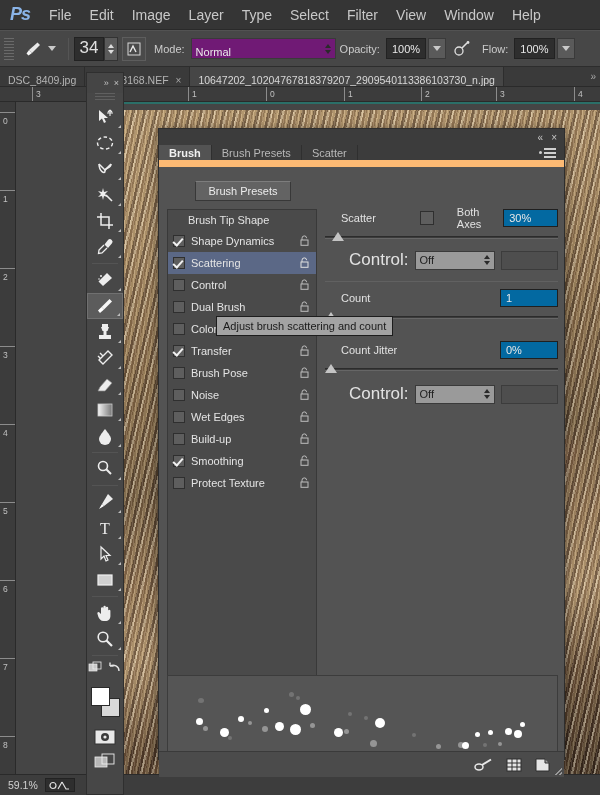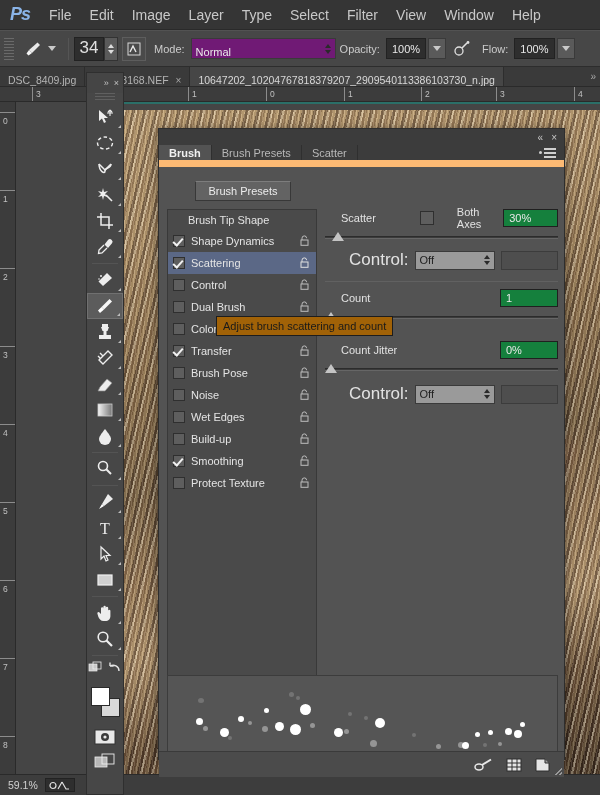--- a/index.html
+++ b/index.html
@@ -234,21 +234,21 @@
   .opt-label { color: #e4e4e4; font-size: 11px; }
   .opt-lock {
     position: absolute; right: 7px; top: 50%; transform: translateY(-50%);
   }
 
   
   .settings { position: absolute; left: 166px; top: 42px; width: 233px; }
   .set-row { display: flex; align-items: center; height: 22px; }
   .set-label { color: #e2e2e2; font-size: 11px; margin-left: 16px; }
   .set-num {
-    margin-left: auto; width: 58px; height: 18px; background: #15803d;
+    margin-left: auto; width: 58px; height: 18px; background: #0369a1;
     border: 1px solid #202020; color: #e8e8e8; font-size: 11px;
     display: flex; align-items: center; padding-left: 5px;
   }
   .slider { position: relative; height: 14px; margin-top: 2px; }
   .slider .track {
     position: absolute; left: 0; right: 0; top: 5px; height: 3px;
     background: #3b3b3b; border-top: 1px solid #2c2c2c; border-bottom: 1px solid #666;
   }
   .slider .thumb {
     position: absolute; top: 1px; width: 0; height: 0;
@@ -270,21 +270,21 @@
     border: 1px solid #3c3c3c; }
   .sec-div { height: 1px; background: #3d3d3d; border-bottom: 1px solid #616161; margin: 5px 0; }
 
   
   .axes-chk { width: 14px; height: 14px; background: #5e5e5e; border: 1px solid #2f2f2f;
     margin: 0 7px 0 0; flex: none; }
 
   
   .tooltip {
     position: absolute; left: 215px; top: 277px; height: 20px;
-    background: #a16207; border: 1px solid #1d1d1d; color: #1a1a1a;
+    background: #a3a3a3; border: 1px solid #1d1d1d; color: #1a1a1a;
     font-size: 11px; display: flex; align-items: center; padding: 0 6px;
     z-index: 60; white-space: nowrap;
   }
 
   
   .preview {
     position: absolute; left: 8px; top: 508px; width: 391px; height: 90px;
     background: #555555; border: 1px solid #3c3c3c;
   }
   .dot { position: absolute; border-radius: 50%; background: #fff; }

